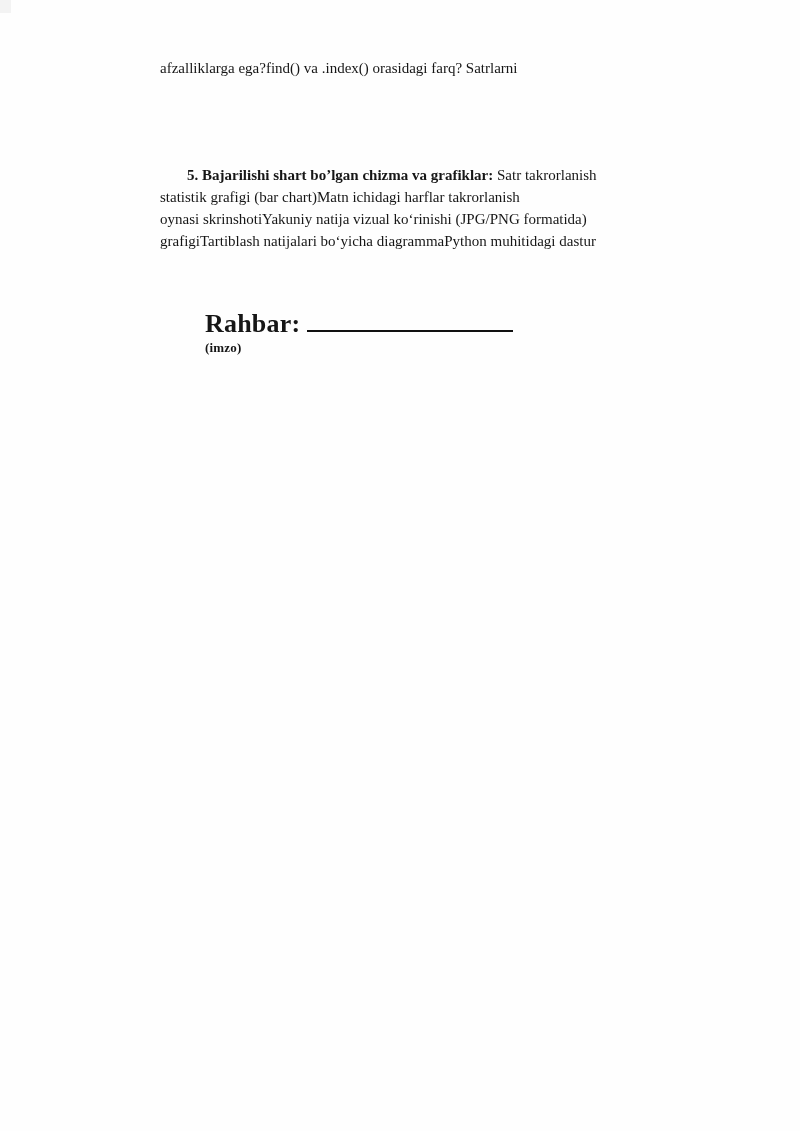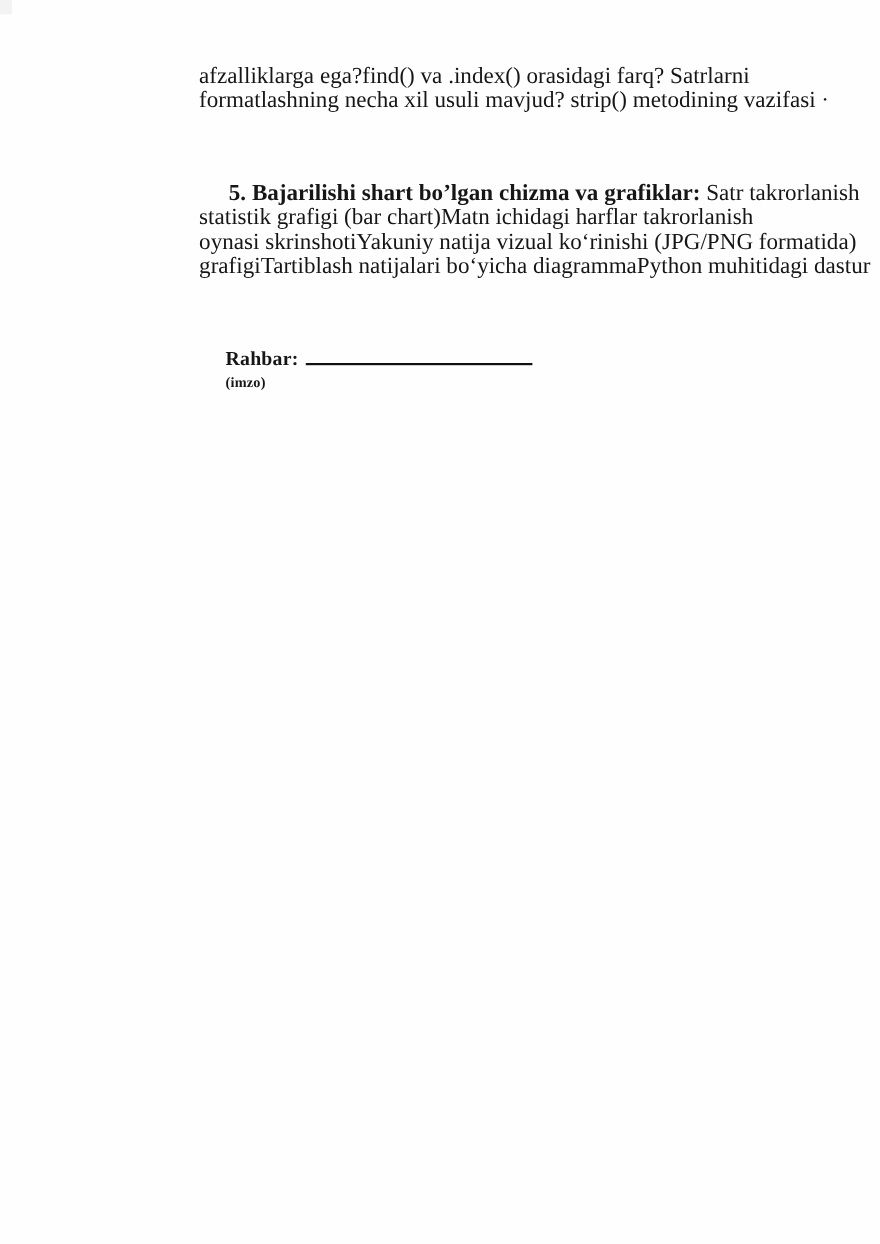--- a/index.html
+++ b/index.html
@@ -19,22 +19,22 @@
   .corner-shade {
     position: absolute;
     left: 0;
     top: 0;
     width: 11px;
     height: 13px;
     background: #f3f3f3;
   }
   .para {
     position: absolute;
-    left: 181px;
-    font-size: 21px;
+    left: 160px;
+    font-size: 15px;
     line-height: 22px;
   }
   .para .line {
     white-space: nowrap;
   }
   .para-intro { top: 57px; }
   .para-section5 { top: 164px; }
   .indent { padding-left: 27px; }
   .bold { font-weight: bold; }
   .signature {
@@ -42,21 +42,21 @@
     left: 205px;
     top: 311px;
   }
   .signature-row {
     white-space: nowrap;
     height: 25px;
     line-height: 25px;
   }
   .signature-label {
     font-weight: bold;
-    font-size: 18px;
+    font-size: 26px;
     letter-spacing: 0.2px;
   }
   .signature-line {
     display: inline-block;
     width: 206px;
     height: 19px;
     margin-left: 7px;
     border-bottom: 2.4px solid #111111;
     vertical-align: baseline;
   }
@@ -69,21 +69,20 @@
 </style>
 </head>
 <body>
 
 <div class="page">
 
   <div class="corner-shade"></div>
 
   <div class="para para-intro">
     <div class="line">afzalliklarga ega?find() va .index() orasidagi farq? Satrlarni</div>
-    <div class="line">formatlashning necha xil usuli mavjud? strip() metodining vazifasi ·</div>
   </div>
 
   <div class="para para-section5">
     <div class="line indent">
       <span class="bold">5. Bajarilishi shart bo’lgan chizma va grafiklar:</span><span> Satr takrorlanish</span>
     </div>
     <div class="line">statistik grafigi (bar chart)Matn ichidagi harflar takrorlanish</div>
     <div class="line">oynasi skrinshotiYakuniy natija vizual ko‘rinishi (JPG/PNG formatida)</div>
     <div class="line">grafigiTartiblash natijalari bo‘yicha diagrammaPython muhitidagi dastur</div>
   </div>

